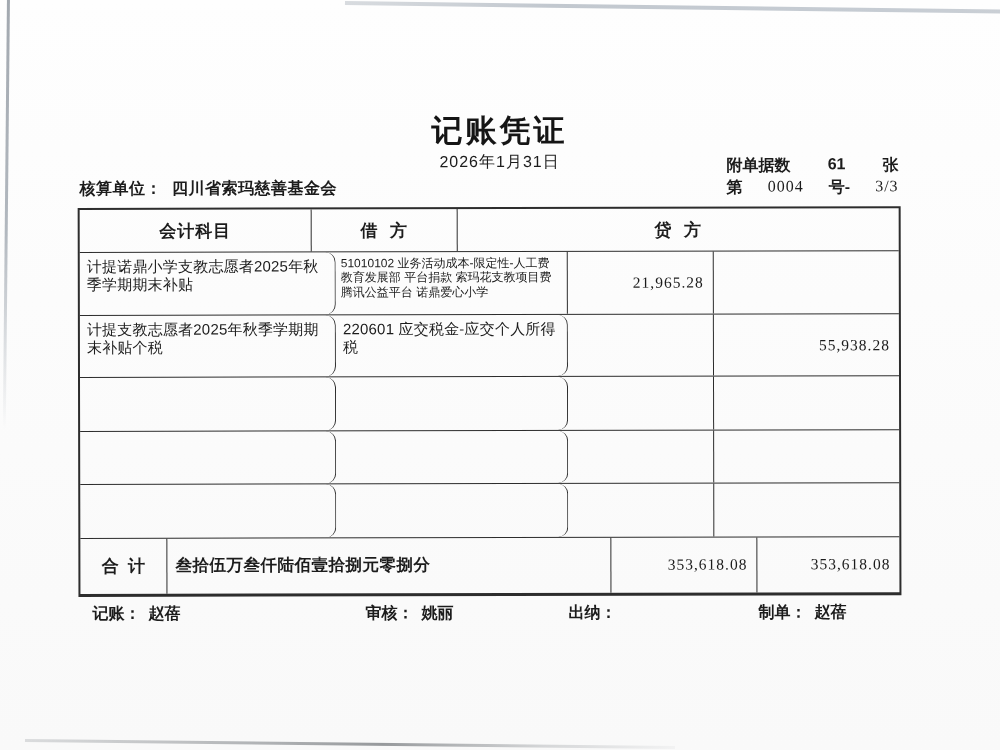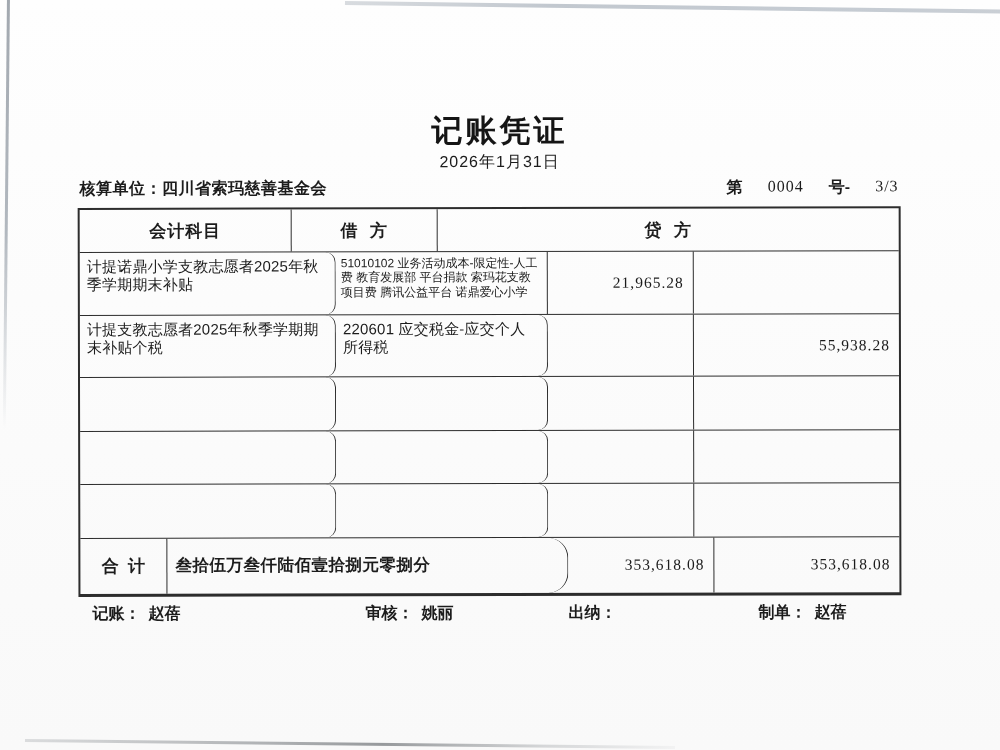--- a/index.html
+++ b/index.html
@@ -19,30 +19,30 @@
   .title{position:absolute;left:0;top:110px;width:1000px;margin:0;text-align:center;
     font-size:31px;font-weight:700;letter-spacing:3px;color:#151515;}
   .date{position:absolute;left:0;top:152px;width:1000px;text-align:center;
     font-size:16px;font-weight:500;letter-spacing:1px;}
   .attach-line{position:absolute;left:727px;top:156px;width:172px;display:flex;
     justify-content:space-between;font-size:16px;font-weight:600;}
   .number-line{position:absolute;left:727px;top:178px;width:172px;display:flex;
     justify-content:space-between;font-size:16px;font-weight:600;}
   .number-line .num{font-family:"Liberation Serif",serif;font-weight:500;letter-spacing:1px;text-align:center;}
   .unit-line{position:absolute;left:80px;top:178px;font-size:16px;font-weight:600;letter-spacing:.5px;}
-  .unit-line .unit-name{}
+  .unit-line .unit-name{margin-left:10px;}
   
   .vtable{position:absolute;left:78px;top:207px;width:823px;box-sizing:border-box;
     border:2px solid #2d2d2d;border-bottom-width:3px;background:transparent;}
   .tr{display:flex;border-bottom:1.5px solid #2d2d2d;box-sizing:border-box;}
   .tr:last-child{border-bottom:none;}
   .td{box-sizing:border-box;border-right:1.5px solid #2d2d2d;overflow:hidden;}
   .td:last-child{border-right:none;}
-  .c1{width:256px;} .c2{width:212px;} .c3{width:146px;} .c4{width:173px;flex:1;}
-  .t1{width:87px;} .t2{width:401px;border-radius:20px;}
+  .c1{width:256px;} .c2{width:232px;} .c3{width:146px;} .c4{width:173px;flex:1;}
+  .t1{width:87px;} .t2{width:444px;}
   .thead{height:43px;align-items:center;}
   .thead .td{display:flex;align-items:center;justify-content:center;height:100%;
     font-size:17px;font-weight:700;white-space:pre;letter-spacing:1px;}
   .row-1{height:63px;} .row-2{height:62px;}
   .row-e{height:53.6px;}
   .cell-text{padding:5px 7px 0 7px;font-size:15px;font-weight:500;line-height:1.22;
     letter-spacing:.2px;text-align:left;border-radius:10px;}
   .cell-acc-small{padding:4px 5px 0 5px;font-size:12px;font-weight:500;line-height:1.2;letter-spacing:0;}
   .cell-amt{display:flex;align-items:center;justify-content:flex-end;padding-right:9px;
     font-family:"Liberation Serif",serif;font-size:15.5px;letter-spacing:1px;}
@@ -61,20 +61,25 @@
 <div class="scan">
   <div class="edge-top"></div>
   <div class="edge-left"></div>
   <div class="edge-bottom"></div>
 
   <div class="doc">
 
     <h1 class="title">记账凭证</h1>
     <div class="date">2026年1月31日</div>
 
+    <div class="attach-line">
+      <span>附单据数</span>
+      <span class="num">61</span>
+      <span>张</span>
+    </div>
 
     <div class="number-line">
       <span>第</span>
       <span class="num">0004</span>
       <span>号-</span>
       <span class="num">3/3</span>
     </div>
 
     <div class="unit-line">
       <span>核算单位：</span><span class="unit-name">四川省索玛慈善基金会</span>

